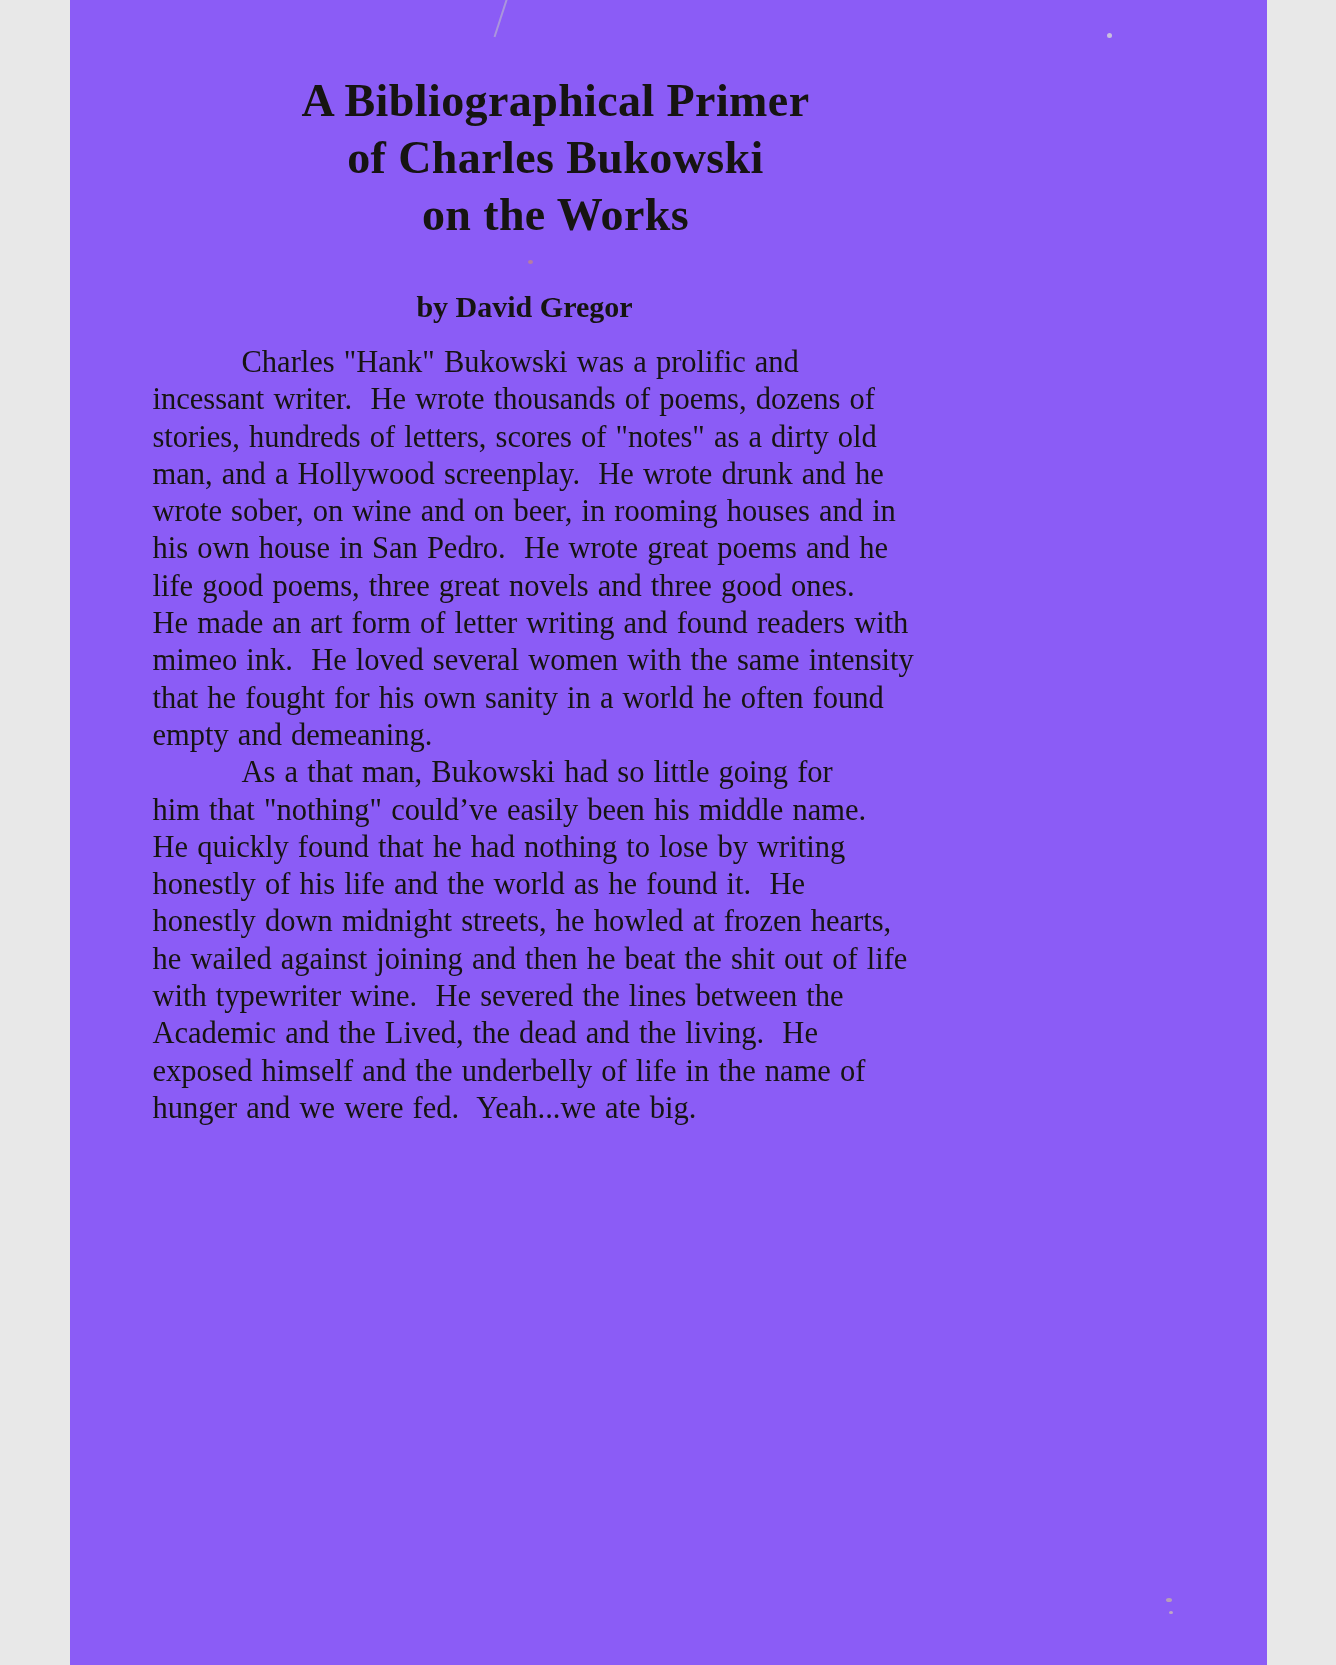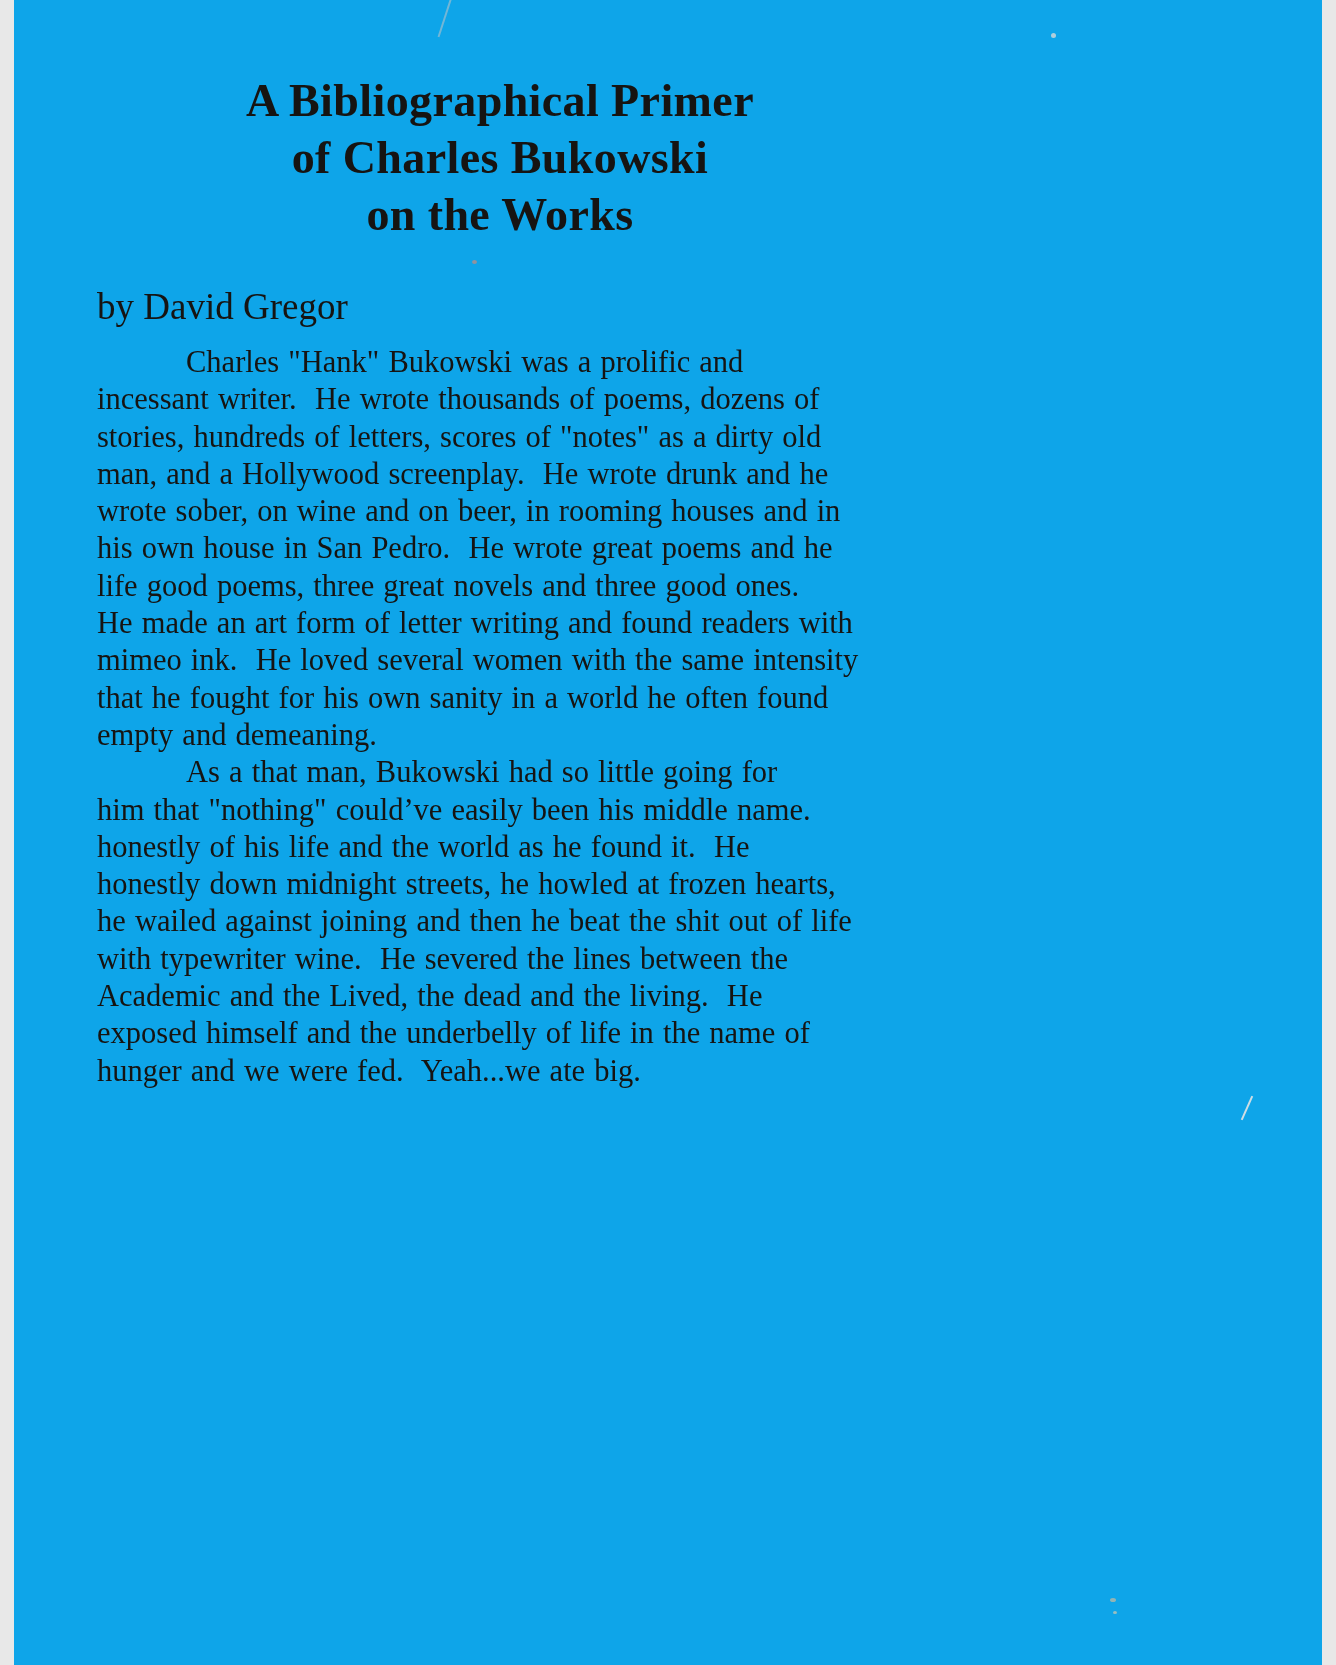--- a/index.html
+++ b/index.html
@@ -2,24 +2,24 @@
 <html><head>
 <meta charset="utf-8">
 <style>
   html, body {
     margin: 0;
     padding: 0;
     background: #e8e8e8;
   }
   .page {
     position: relative;
-    width: 1308px;
+    width: 1197px;
     height: 1665px;
     margin: 0 auto;
-    background: #0ea5e9;
+    background: #8b5cf6;
     color: #161412;
     font-family: "Liberation Serif", "DejaVu Serif", serif;
     overflow: hidden;
   }
   
   .artifact { position: absolute; pointer-events: none; }
   .artifact.slash-top {
     left: 430px; top: -4px; width: 2px; height: 42px;
     background: #c4c4c6; opacity: 0.55;
     transform: rotate(18deg);
@@ -56,23 +56,24 @@
     font-size: 46px;
     font-weight: bold;
     line-height: 57px;
     letter-spacing: 0.4px;
   }
   .byline {
     position: absolute;
     top: 288px;
     left: 83px;
     width: 744px;
-    text-align: left;
-    font-size: 37px;
+    text-align: center;
+    font-size: 30px;
     line-height: 37px;
+    font-weight: bold;
   }
   .doc-body {
     position: absolute;
     top: 344px;
     left: 83px;
     width: 820px;
     font-size: 30.5px;
     line-height: 37.3px;
     word-spacing: 1.5px;
   }
@@ -110,20 +111,21 @@
         <div class="line">his own house in San Pedro.  He wrote great poems and he</div>
         <div class="line">life good poems, three great novels and three good ones.</div>
         <div class="line">He made an art form of letter writing and found readers with</div>
         <div class="line">mimeo ink.  He loved several women with the same intensity</div>
         <div class="line">that he fought for his own sanity in a world he often found</div>
         <div class="line">empty and demeaning.</div>
       </div>
     <div class="paragraph">
         <div class="line">As a that man, Bukowski had so little going for</div>
         <div class="line">him that "nothing" could’ve easily been his middle name.</div>
+        <div class="line">He quickly found that he had nothing to lose by writing</div>
         <div class="line">honestly of his life and the world as he found it.  He</div>
         <div class="line">honestly down midnight streets, he howled at frozen hearts,</div>
         <div class="line">he wailed against joining and then he beat the shit out of life</div>
         <div class="line">with typewriter wine.  He severed the lines between the</div>
         <div class="line">Academic and the Lived, the dead and the living.  He</div>
         <div class="line">exposed himself and the underbelly of life in the name of</div>
         <div class="line">hunger and we were fed.  Yeah...we ate big.</div>
       </div>
   </div>
 

